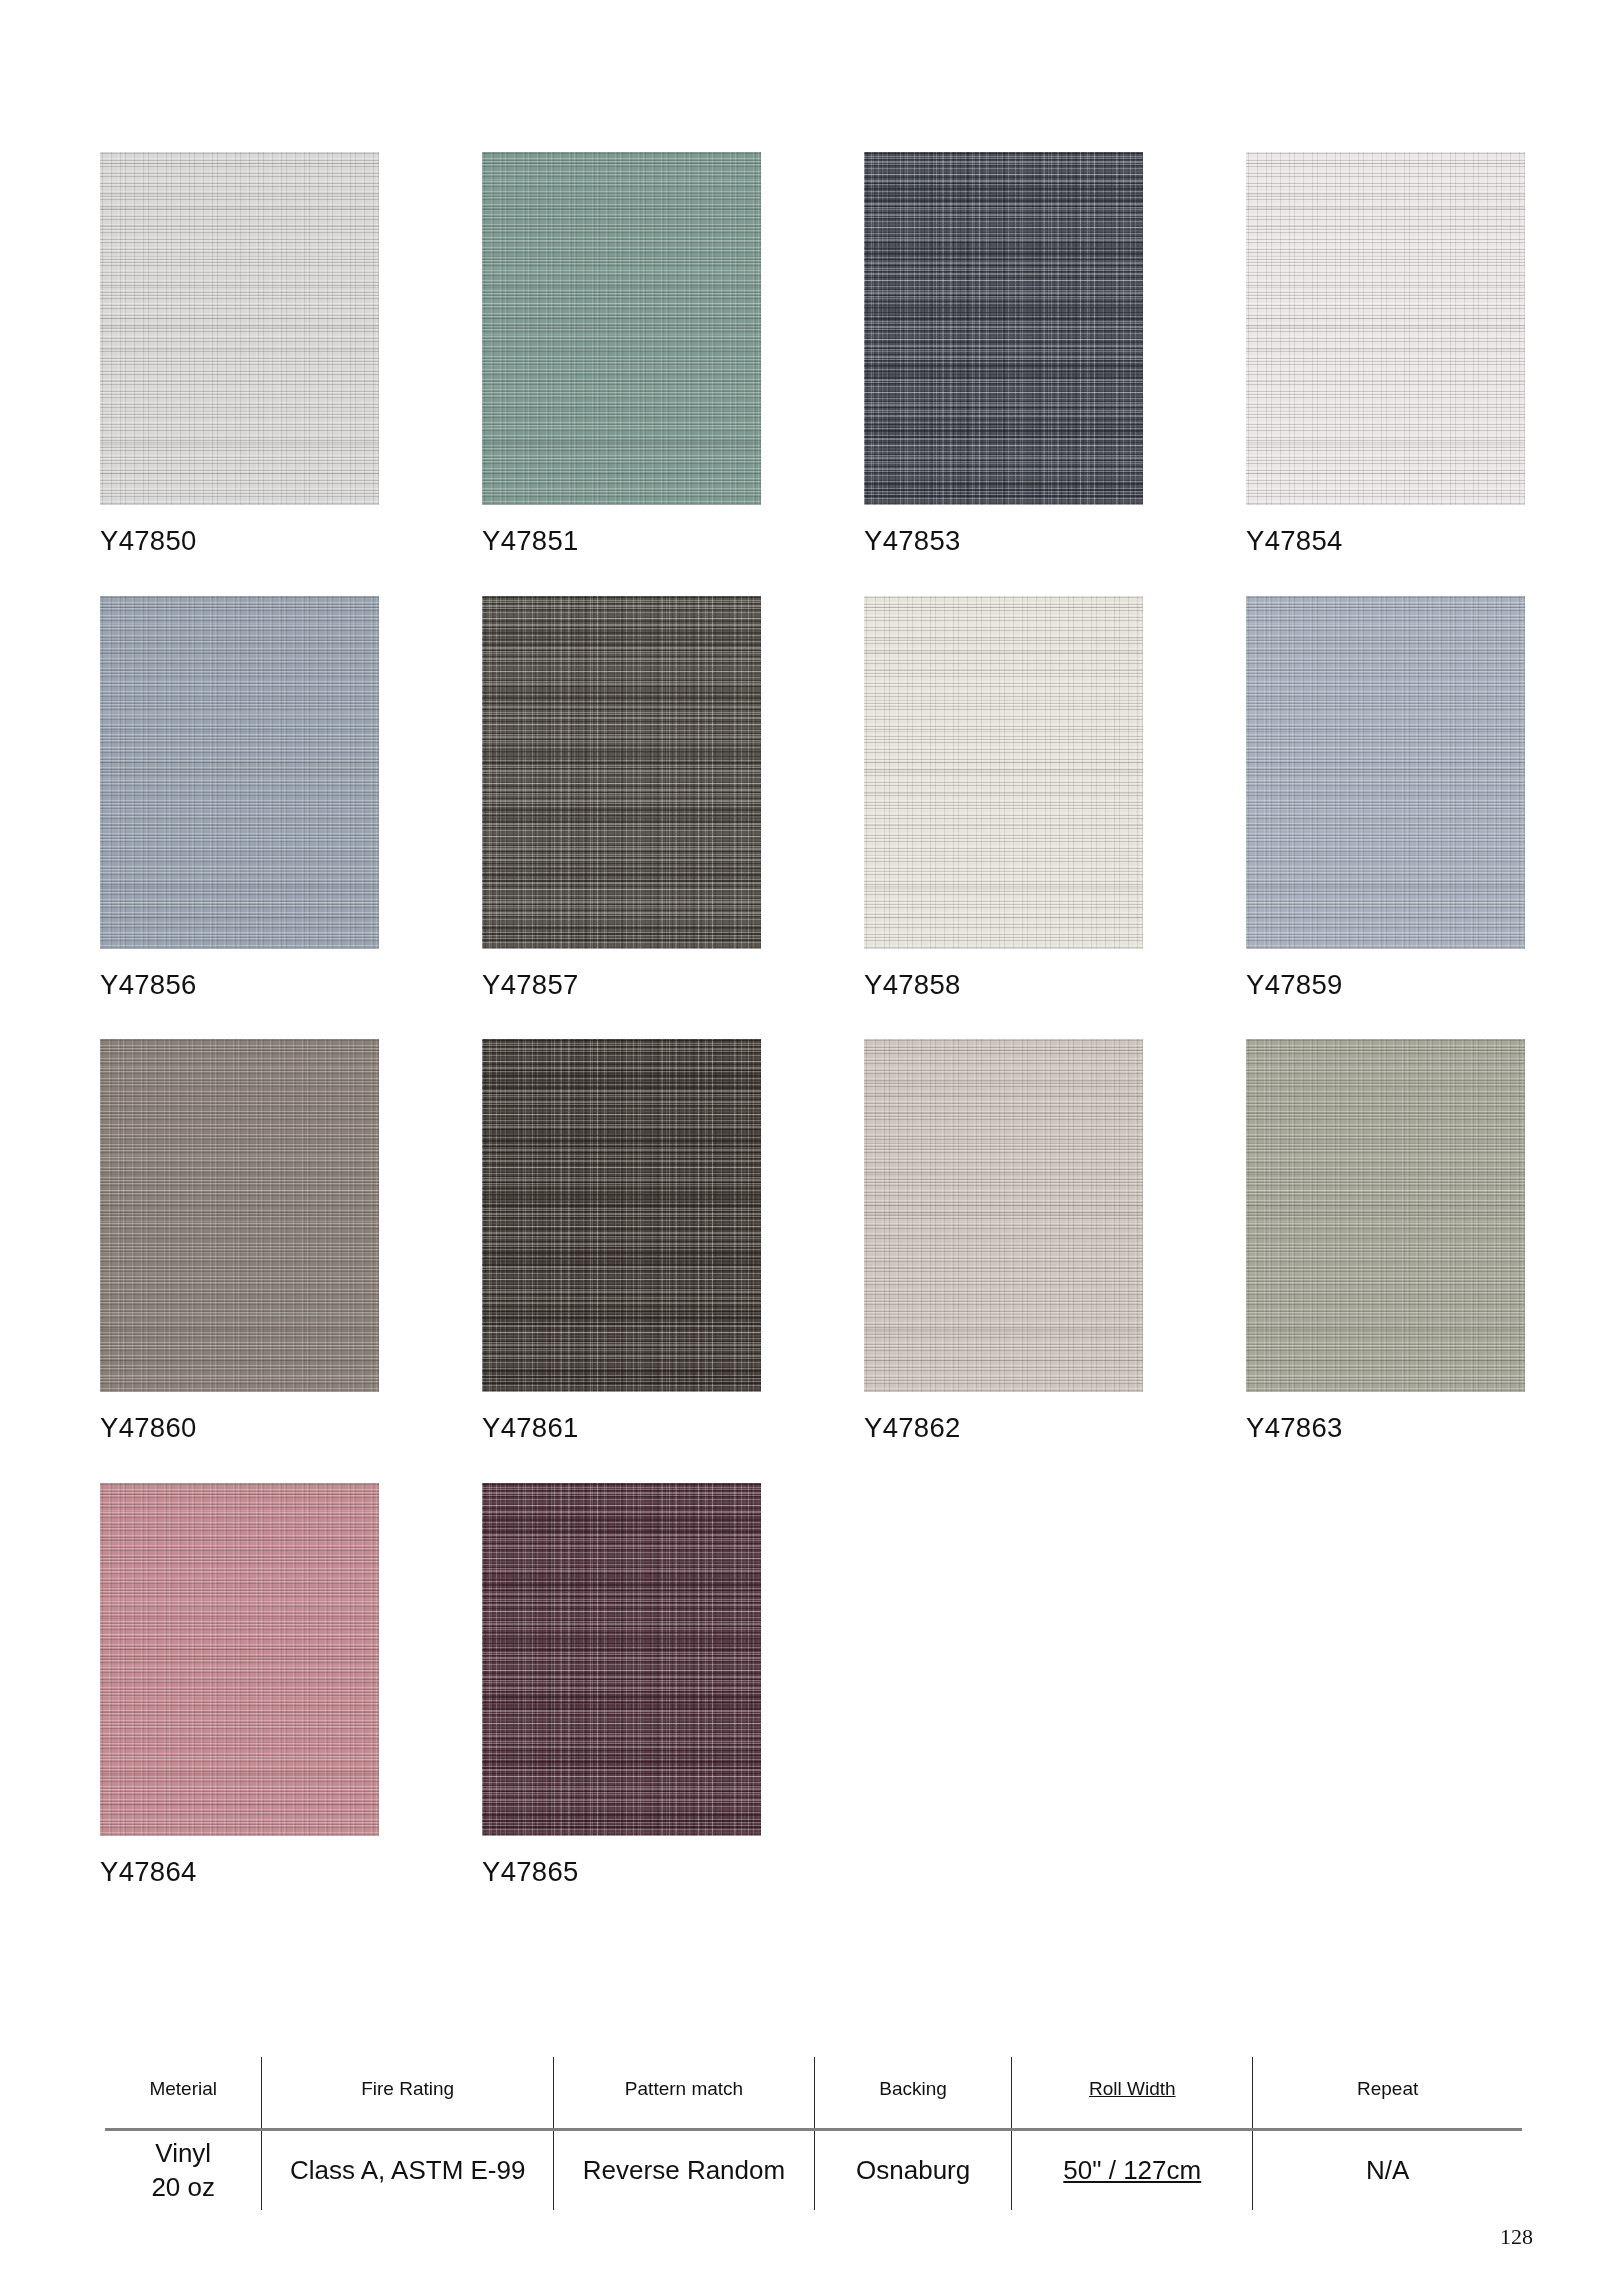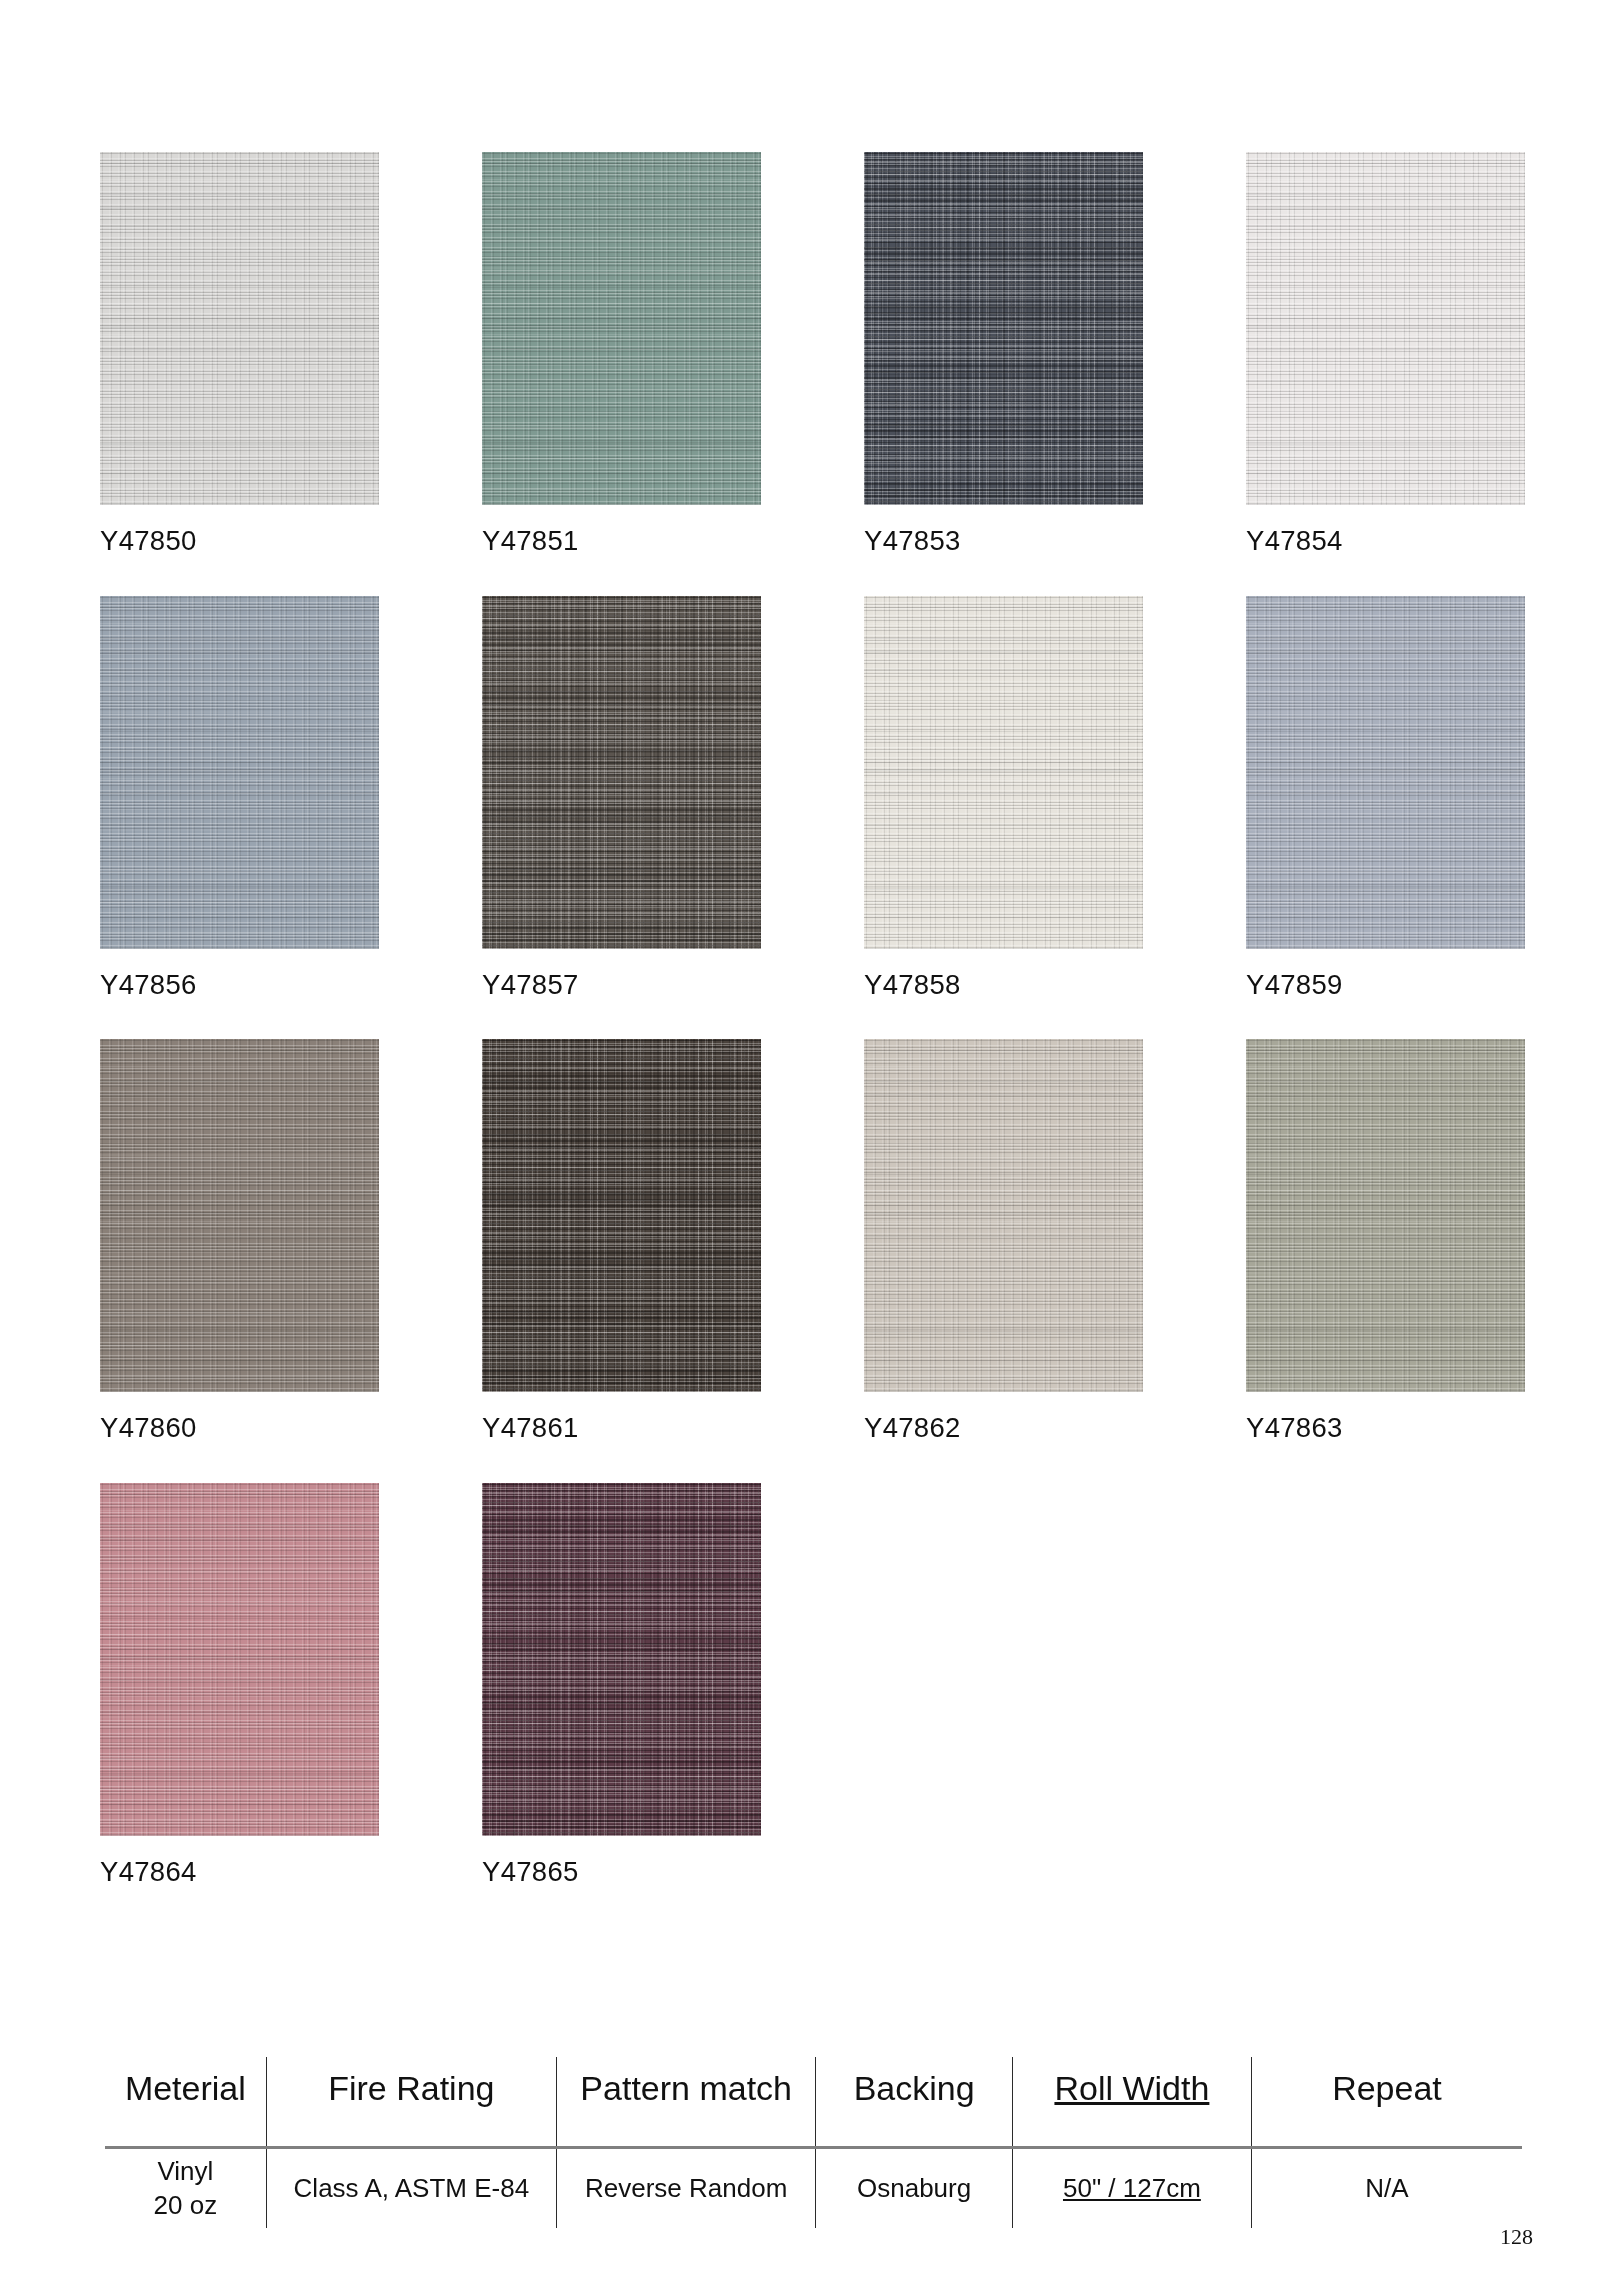--- a/index.html
+++ b/index.html
@@ -154,23 +154,23 @@
     font-weight: normal;
     color: #111111;
     border-left: 1.3px solid #2b2b2b;
     padding: 0 6.5px;
   }
   .spec-table th:first-child,
   .spec-table td:first-child {
     border-left: none;
   }
   .spec-table thead th {
-    font-size: 34px;
+    font-size: 19px;
     height: 63px;
-    padding-bottom: 26px;
+    padding-bottom: 8px;
   }
   .spec-table tbody td {
     font-size: 26px;
     height: 79px;
   }
   .spec-table thead tr {
     border-bottom: 3.3px solid #808080;
   }
   .spec-table .col-material  { width: 151px; }
   .spec-table .col-fire      { width: 298px; }
@@ -282,21 +282,21 @@
       <th class="col-roll">Roll Width</th>
       <th class="col-repeat">Repeat</th>
     </tr>
   </thead>
   <tbody>
     <tr>
       <td class="col-material">
         <span class="cell-stack">Vinyl</span>
         <span class="cell-stack">20 oz</span>
       </td>
-      <td class="col-fire">Class A, ASTM E-84</td>
+      <td class="col-fire">Class A, ASTM E-99</td>
       <td class="col-pattern">Reverse Random</td>
       <td class="col-backing">Osnaburg</td>
       <td class="col-roll">50" / 127cm</td>
       <td class="col-repeat">N/A</td>
     </tr>
   </tbody>
 </table>
 
 <div class="page-number">128</div>
 

